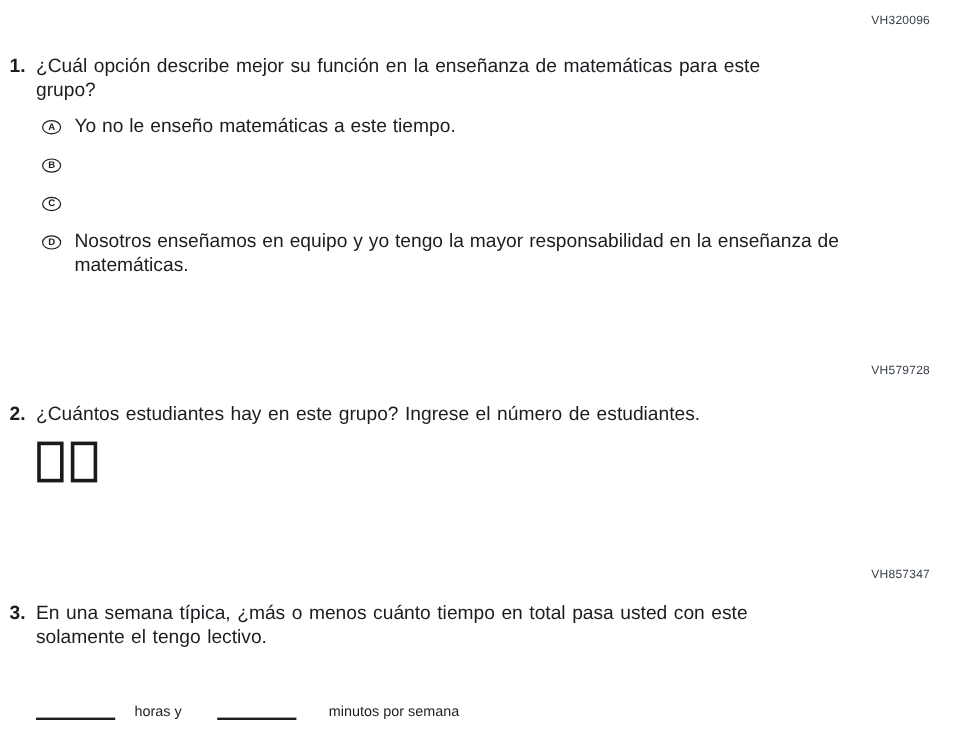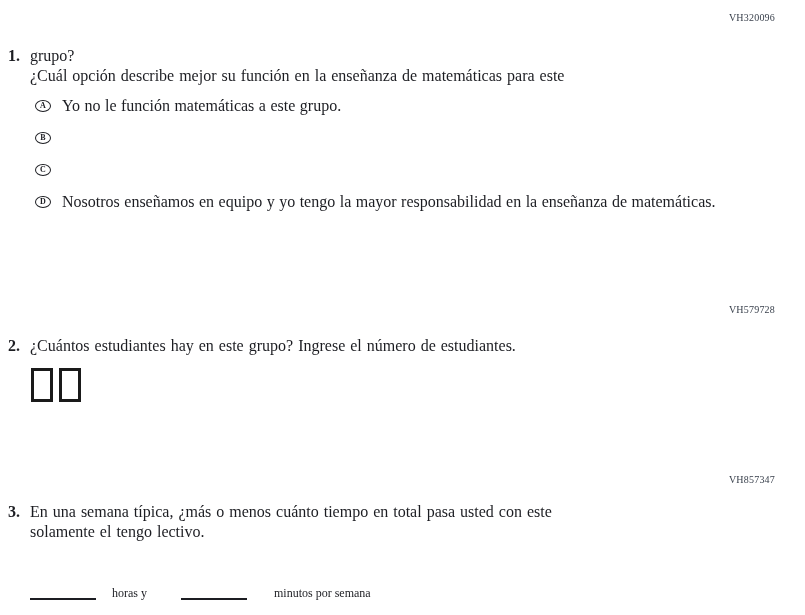--- a/index.html
+++ b/index.html
@@ -8,21 +8,21 @@
     --box-border: #1a1a1a;
     --page-bg: #ffffff;
   }
   * { margin: 0; padding: 0; box-sizing: border-box; }
   html, body { background: #ffffff; }
   .page {
     position: relative;
     width: 805px;
     height: 615px;
     background: var(--page-bg);
-    font-family: Liberation Serif, serif;
+    font-family: Liberation Sans, sans-serif;
     color: var(--text);
     overflow: hidden;
   }
   .item-id {
     position: absolute;
     right: 30px;
     font-size: 10px;
     color: var(--item-id-text);
     letter-spacing: 0.2px;
   }
@@ -105,27 +105,27 @@
 </style>
 </head>
 <body>
 
 <div class="page">
 
   <div class="item-id" style="top:12px">VH320096</div>
 
   <div class="q-number" style="top:46px">1.</div>
   <div class="q-text" style="top:46px">
+    <span class="line">¿Cuál opción describe mejor su función en la enseñanza de matemáticas para este</span>
     <span class="line">grupo?</span>
-    <span class="line">¿Cuál opción describe mejor su función en la enseñanza de matemáticas para este</span>
   </div>
 
   <div class="option-row" style="top:96px">
     <span class="bubble">A</span>
-    <span class="option-text">Yo no le función matemáticas a este grupo.</span>
+    <span class="option-text">Yo no le enseño matemáticas a este tiempo.</span>
   </div>
 
   <div class="option-row" style="top:128px">
     <span class="bubble">B</span>
   </div>
 
   <div class="option-row" style="top:160px">
     <span class="bubble">C</span>
   </div>
 

